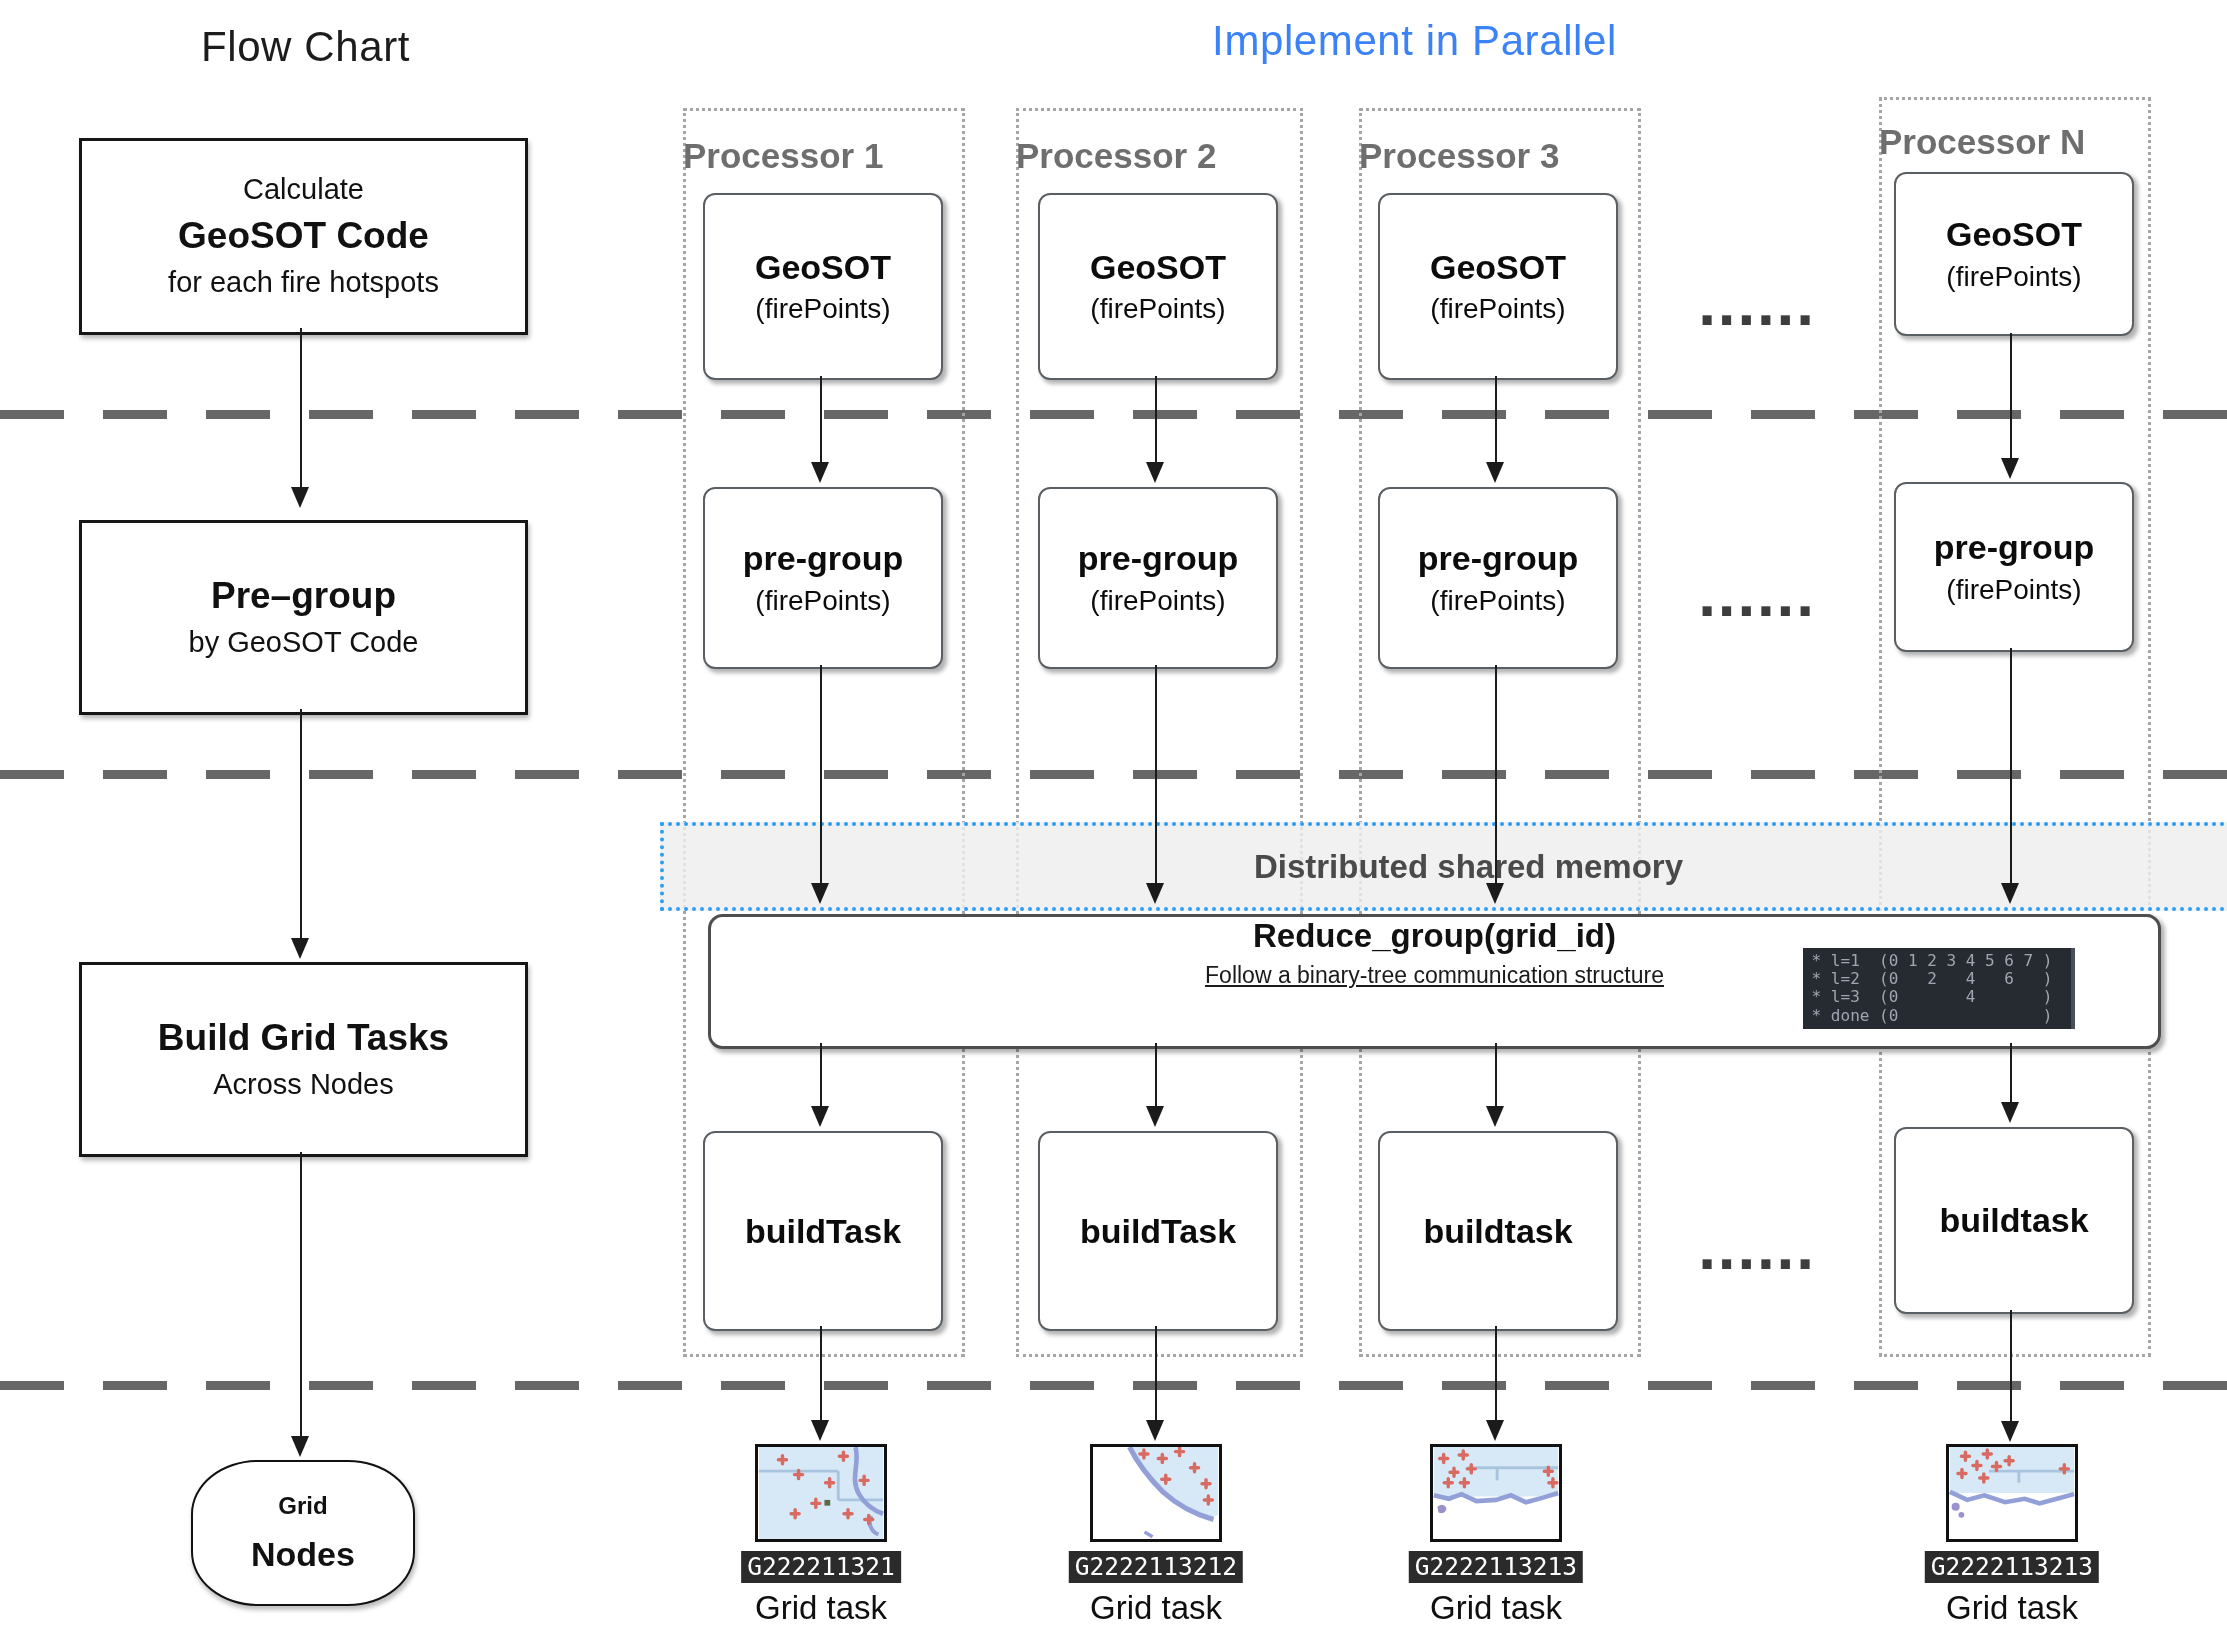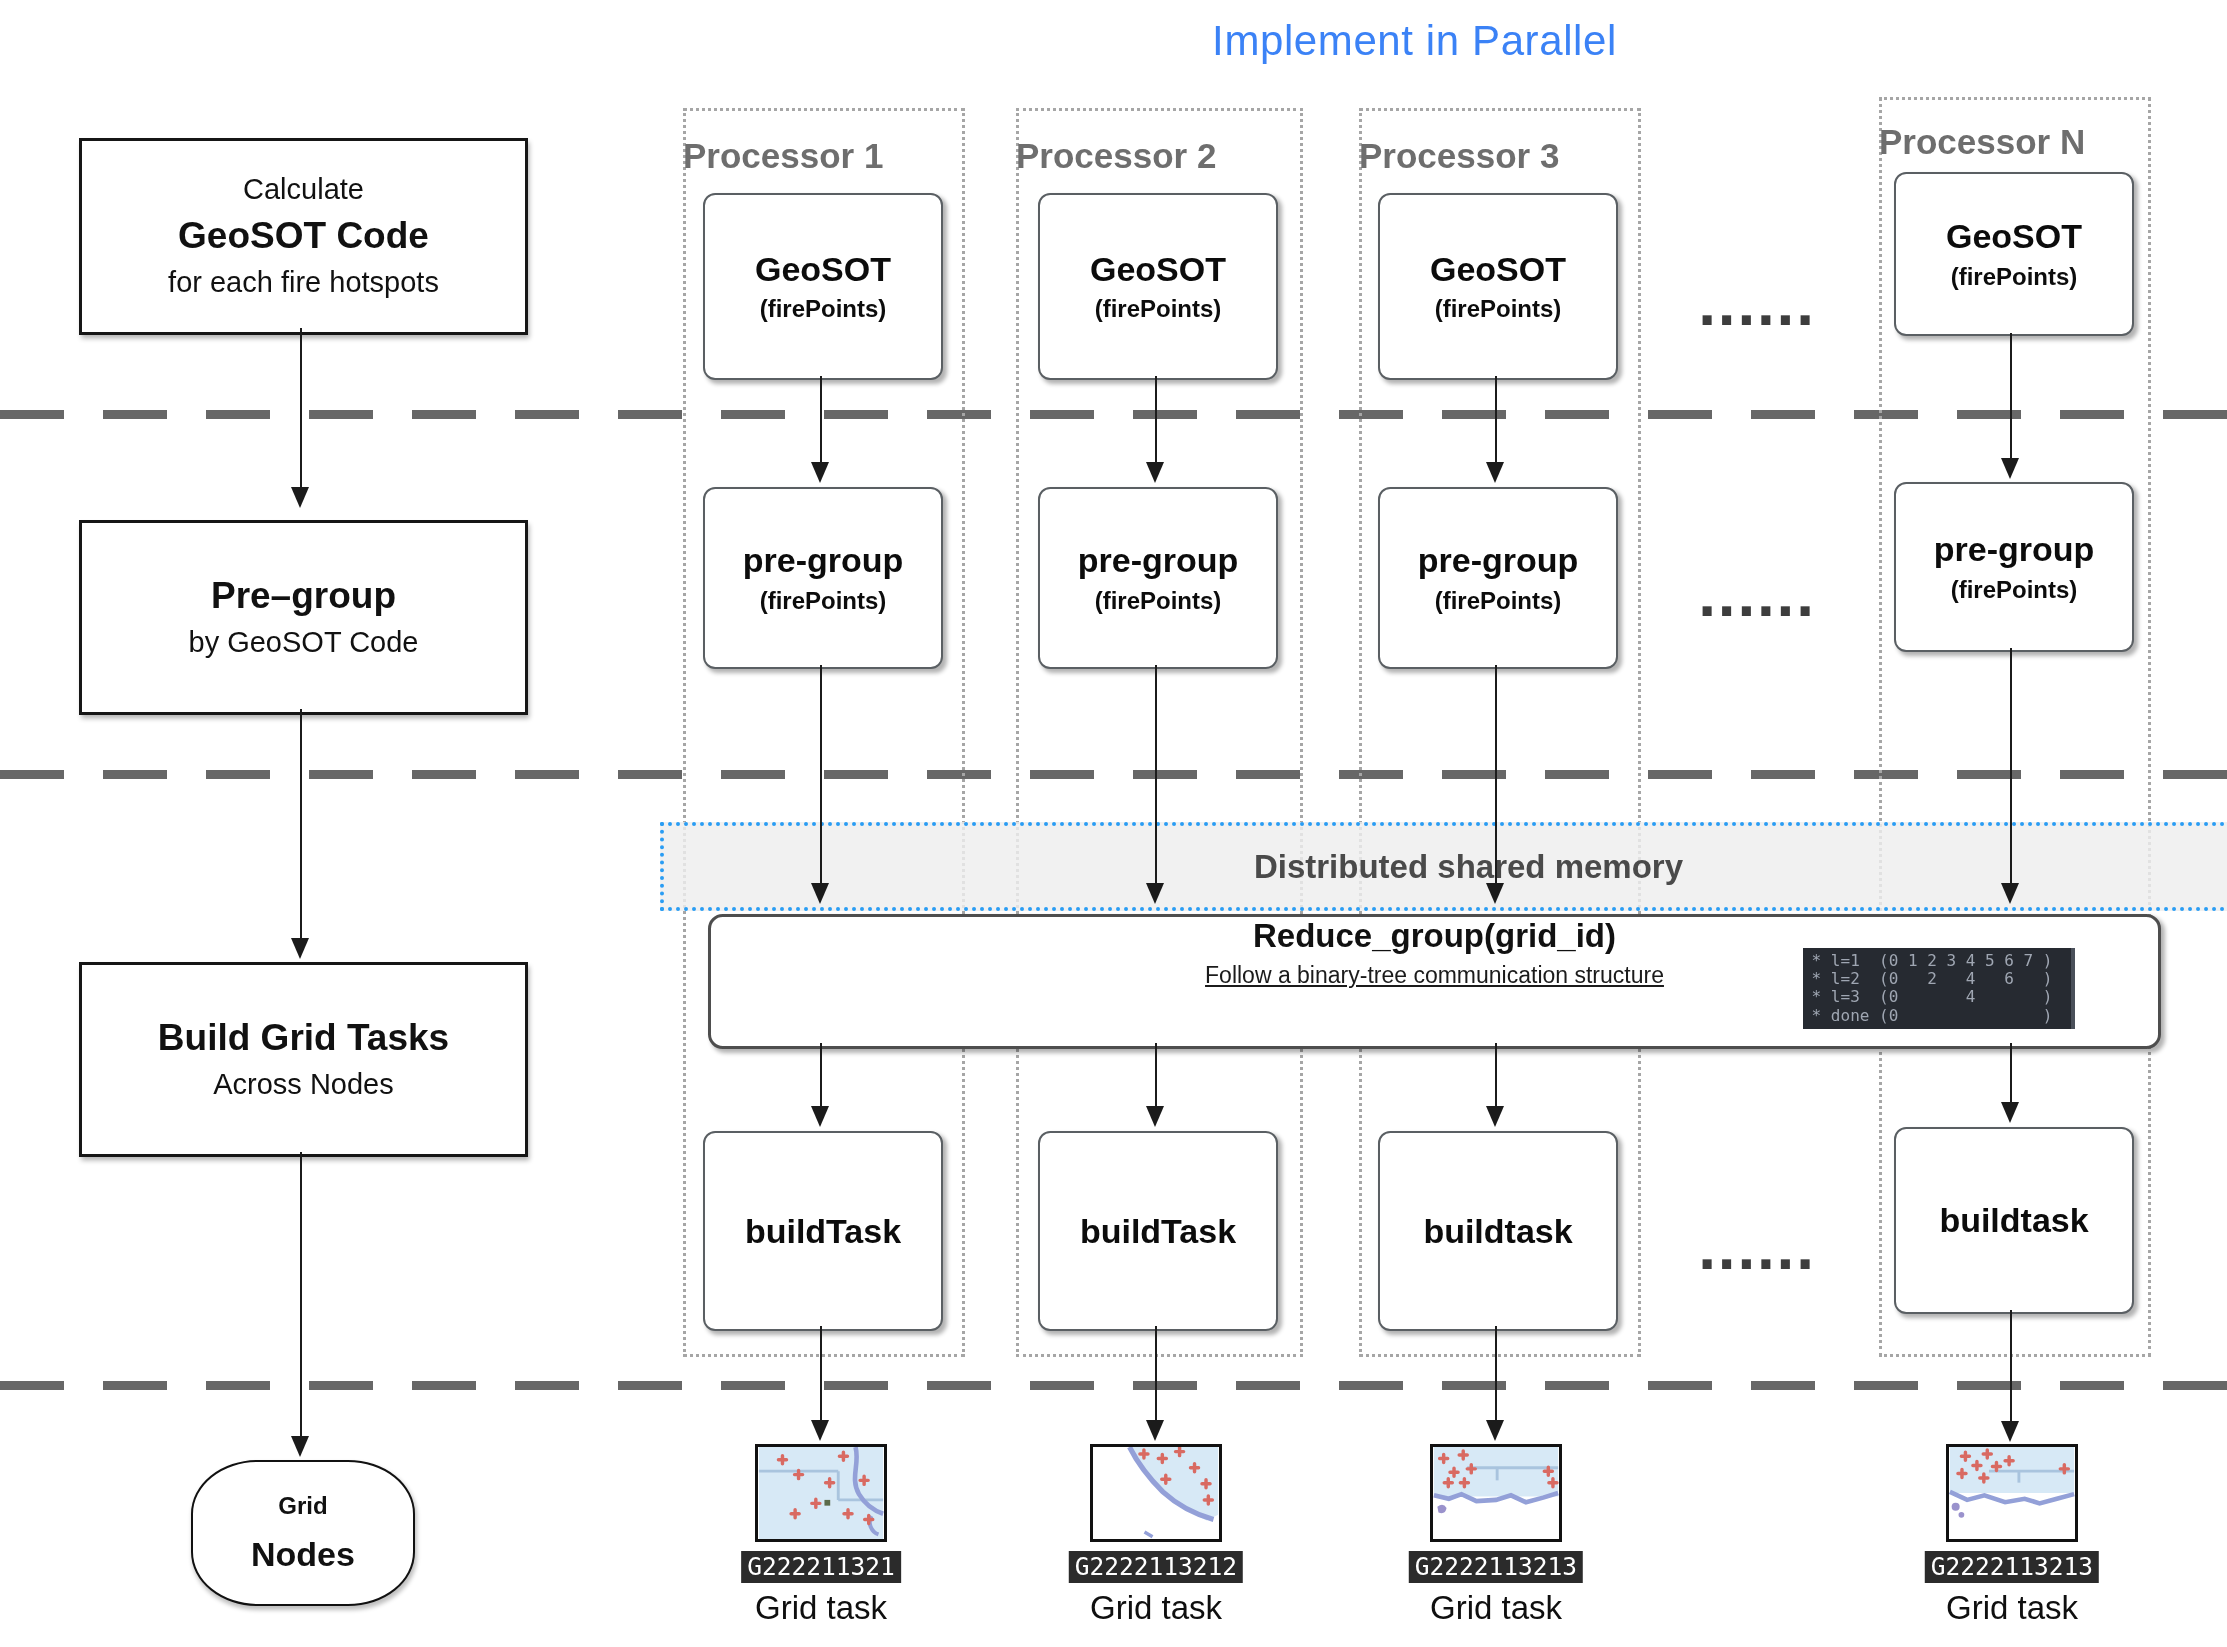--- a/index.html
+++ b/index.html
@@ -25,21 +25,21 @@
     display:flex;flex-direction:column;justify-content:center;align-items:center;gap:16px;}
   .terminal .t-line{font-size:34px;font-weight:bold;}
   
   .pcol{position:absolute;border:3.1px dotted #a6a6a6;}
   .plabel{position:absolute;font-size:35px;font-weight:600;color:#6e6e6e;}
   
   .r-box{position:absolute;background:#fff;border:2.4px solid #5a5f63;border-radius:12.2px;
     box-shadow:3.1px 3.7px 4.3px rgba(0,0,0,.30);
     display:flex;flex-direction:column;justify-content:center;align-items:center;text-align:center;gap:6.1px;}
   .r-title{font-size:34px;font-weight:bold;color:#0c0c0c;}
-  .r-sub{font-size:24px;font-weight:700;color:#0c0c0c;}
+  .r-sub{font-size:28px;font-weight:400;color:#0c0c0c;}
   
   .band{position:absolute;background:rgba(238,238,238,.82);border:4.3px dotted #2a9df4;
     display:flex;align-items:center;justify-content:center;padding-left:35px;}
   .band-label{font-size:33px;font-weight:bold;color:#4a4a4a;}
   
   .reduce{position:absolute;background:#fff;border:3.1px solid #4e4e4e;border-radius:14.7px;
     box-shadow:3.1px 3.7px 4.3px rgba(0,0,0,.30);
     display:flex;flex-direction:column;align-items:center;gap:7.3px;}
   .reduce-title{font-size:33px;font-weight:bold;}
   .reduce-sub{font-size:23px;color:#1b1b1b;text-decoration:underline;}
@@ -63,20 +63,21 @@
 </style>
 </head>
 <body>
 
 <div class="canvas">
 
   <div class="sep" style="top:410px"></div>
   <div class="sep" style="top:770px"></div>
   <div class="sep" style="top:1381px"></div>
 
+  <div class="sec-title left">Flow Chart</div>
   <div class="sec-title right">Implement in Parallel</div>
 
   <div class="pcol" style="left:683px;top:108px;width:276px;height:1243px"></div>
   <div class="pcol" style="left:1016px;top:108px;width:281px;height:1243px"></div>
   <div class="pcol" style="left:1359px;top:108px;width:276px;height:1243px"></div>
   <div class="pcol" style="left:1879px;top:97px;width:266px;height:1254px"></div>
 
   <div class="plabel" style="left:683px;top:136px;width:276px">Processor 1</div>
   <div class="plabel" style="left:1016px;top:136px;width:281px">Processor 2</div>
   <div class="plabel" style="left:1359px;top:136px;width:276px">Processor 3</div>

